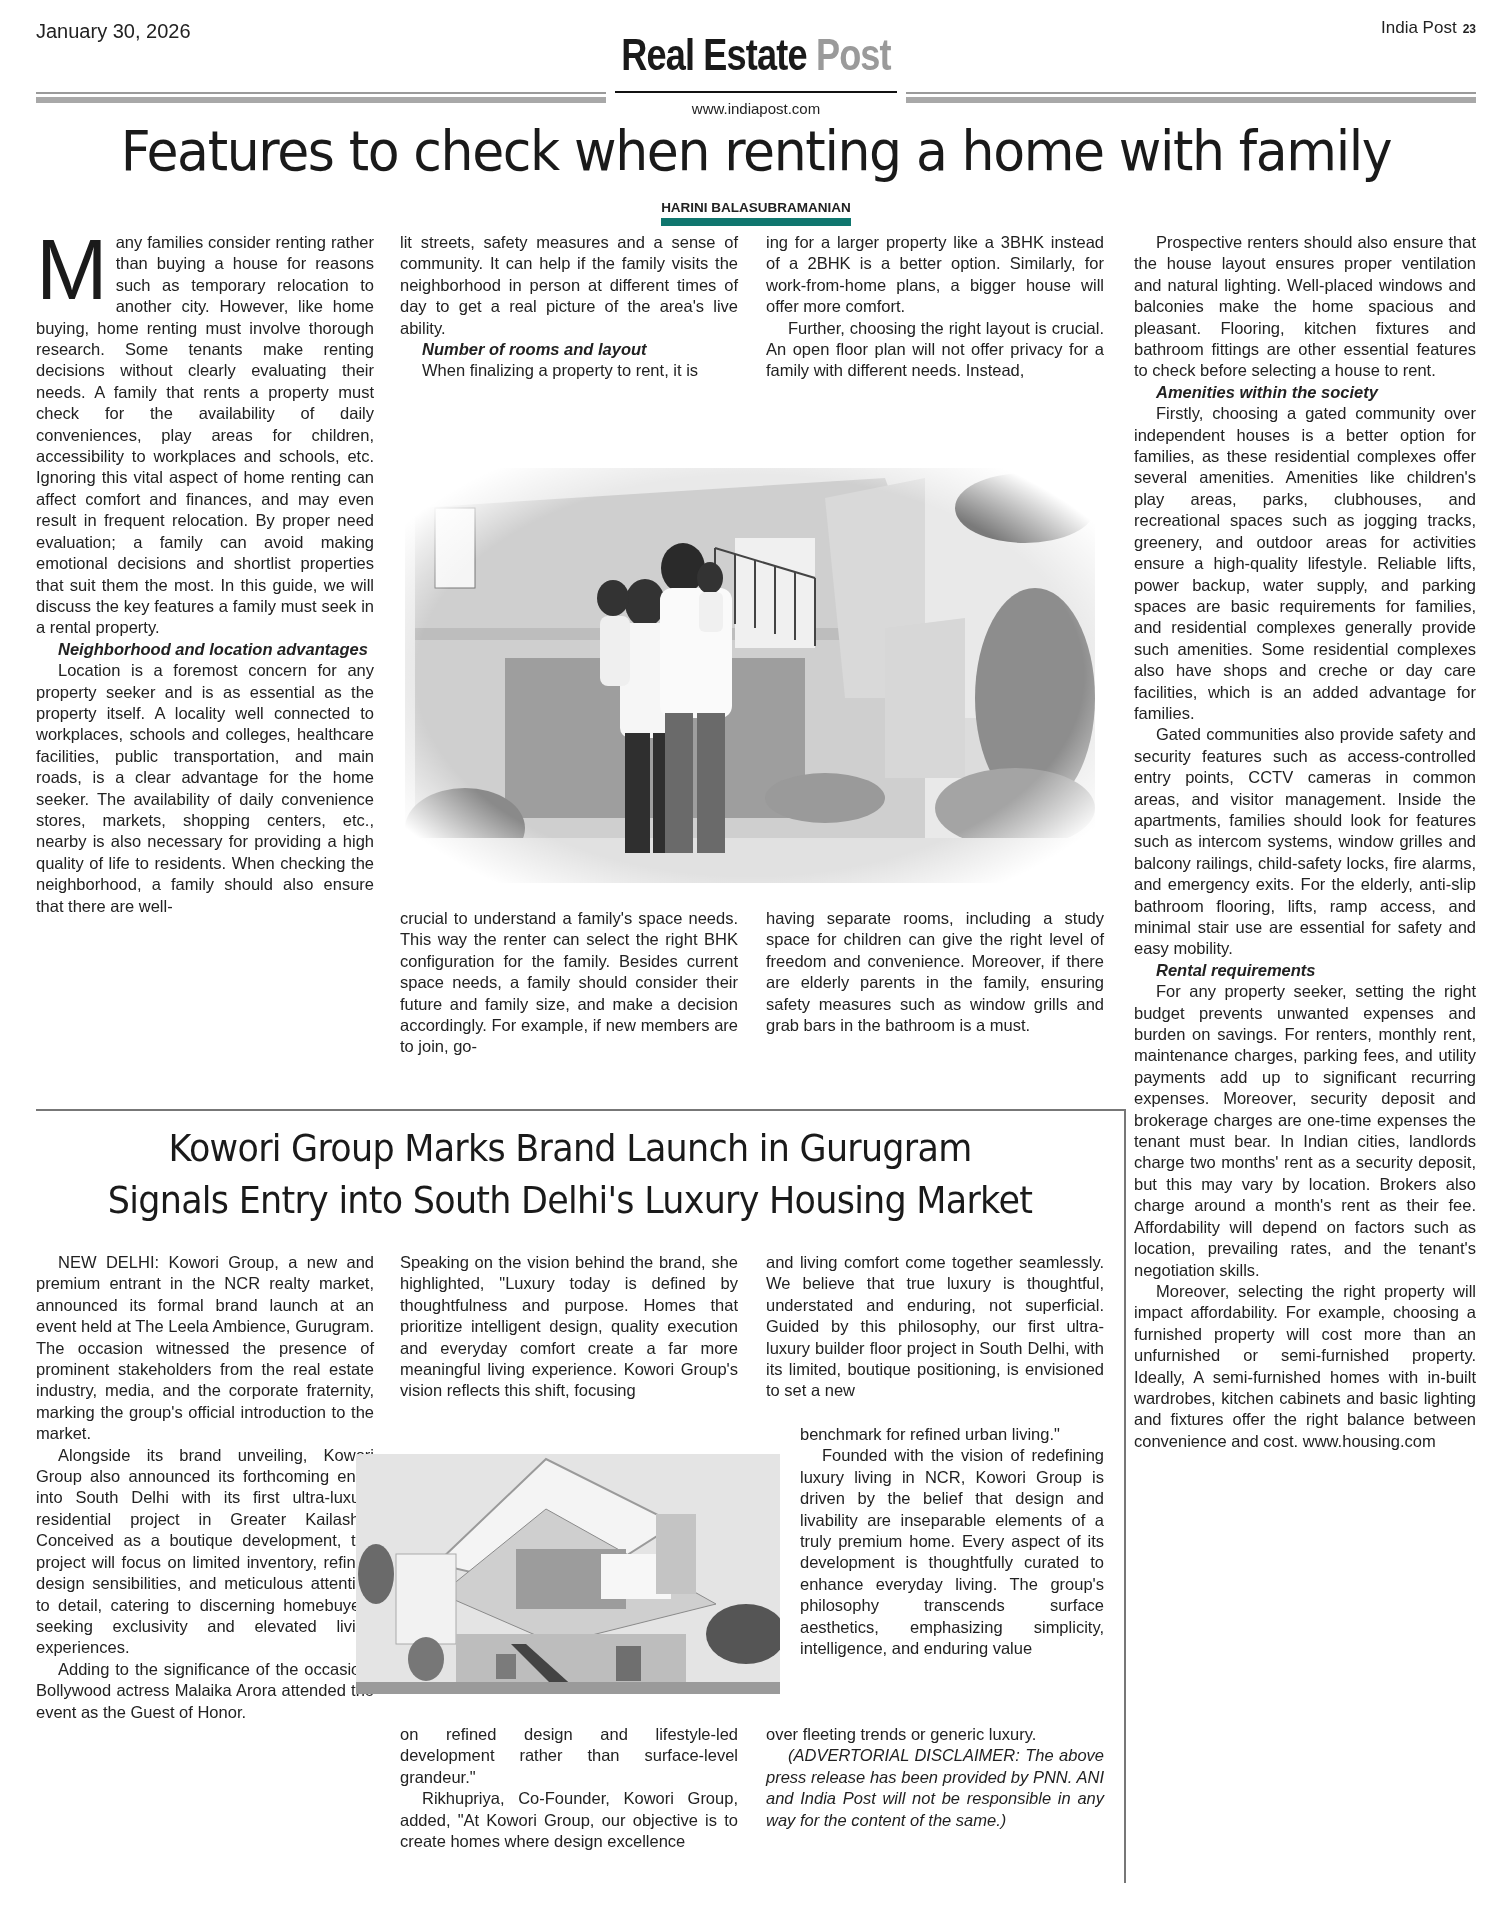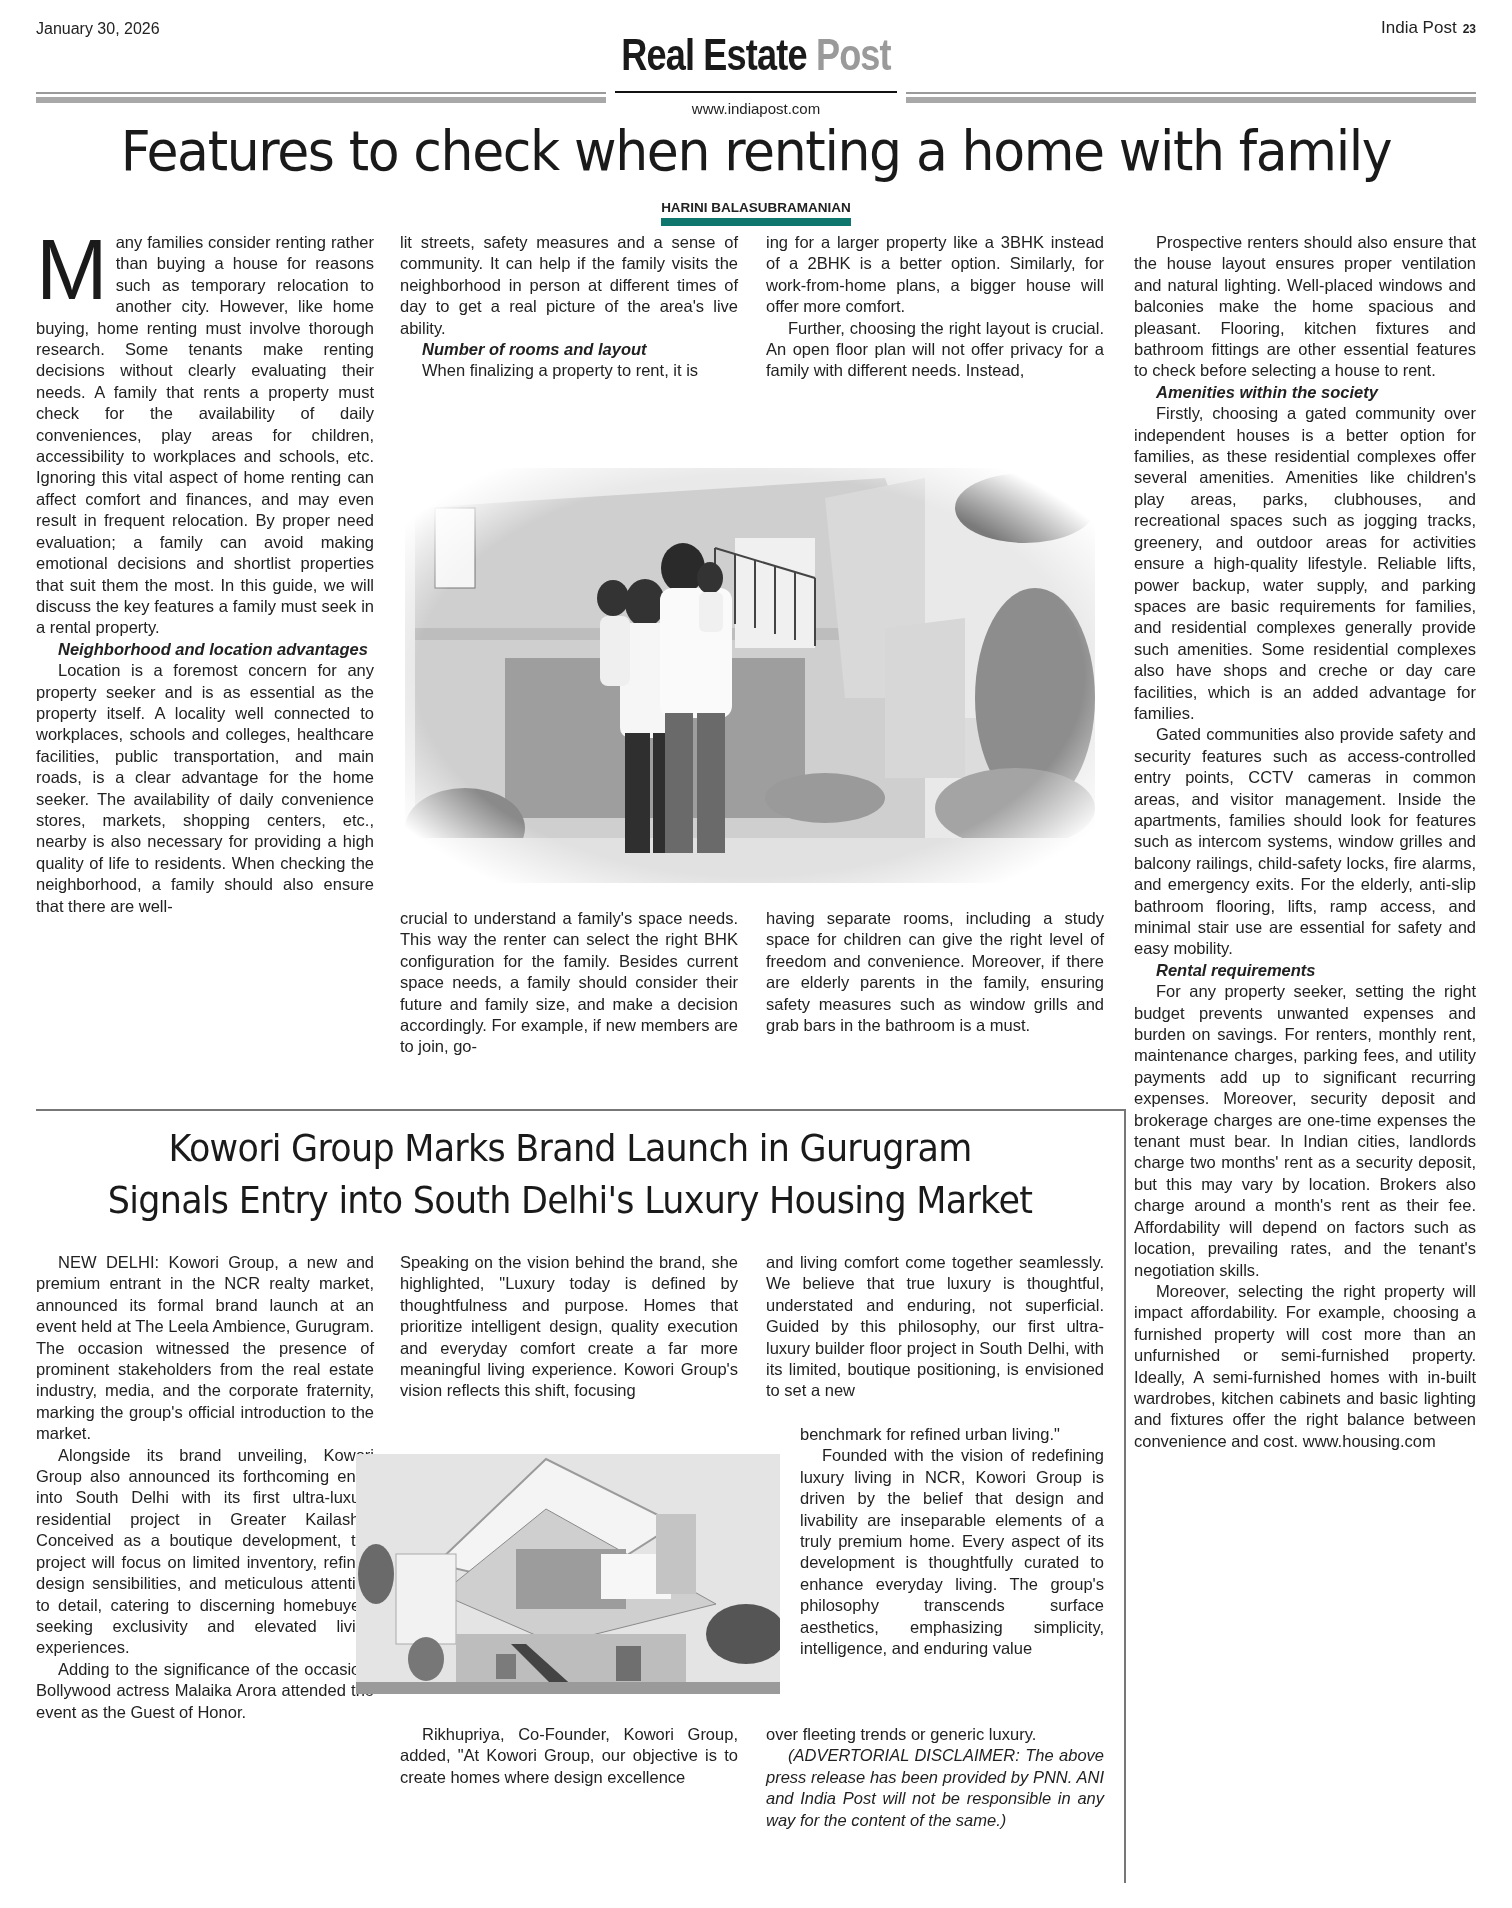--- a/index.html
+++ b/index.html
@@ -1,19 +1,19 @@
 <!DOCTYPE html>
 <html><head>
 <meta charset="utf-8">
 <style>
   * { box-sizing: border-box; margin: 0; padding: 0; }
   html, body { width: 1512px; height: 1908px; background: #ffffff; color: #1e1e1e; }
   body { position: relative; font-family: "Liberation Sans", sans-serif; overflow: hidden; }
 
-  .masthead-date { position: absolute; left: 36px; top: 20px; font-size: 16px; color: #222; font-family: "Liberation Sans", sans-serif; }
+  .masthead-date { position: absolute; left: 36px; top: 20px; font-size: 20px; color: #222; font-family: "Liberation Sans", sans-serif; }
   .masthead-page { position: absolute; right: 36px; top: 18px; font-size: 17px; color: #222; }
   .masthead-page b { font-size: 12px; margin-left: 6px; }
   .masthead-title { position: absolute; left: 0; width: 1512px; top: 30px; text-align: center; font-family: "Liberation Sans", sans-serif; font-weight: bold; font-size: 44px; letter-spacing: -1px; transform: scaleX(0.82); transform-origin: center; }
   .masthead-title .t1 { color: #1a1a1a; }
   .masthead-title .t2 { color: #9a9a9a; }
   .rule-left, .rule-right { position: absolute; top: 92px; height: 2px; background: #9a9a9a; }
   .rule-left-thick, .rule-right-thick { position: absolute; top: 97px; height: 6px; background: #a8a8a8; }
   .rule-center { position: absolute; top: 91px; left: 615px; width: 282px; height: 2px; background: #111; }
   .site-url { position: absolute; top: 100px; width: 1512px; text-align: center; font-size: 15px; color: #222; }
 
@@ -179,20 +179,21 @@
     <rect x="260" y="192" width="25" height="35" fill="#6f6f6f"></rect>
     <rect x="140" y="200" width="20" height="25" fill="#7b7b7b"></rect>
     <ellipse cx="390" cy="180" rx="40" ry="30" fill="#555"></ellipse>
     <ellipse cx="20" cy="120" rx="18" ry="30" fill="#6a6a6a"></ellipse>
     <ellipse cx="70" cy="205" rx="18" ry="22" fill="#777"></ellipse>
     <rect x="0" y="228" width="424" height="12" fill="#9a9a9a"></rect>
   </svg>
 </div>
 
 <div class="col" style="left:400px;top:1724px;width:338px;">
+  <p class="noind">on refined design and lifestyle-led development rather than surface-level grandeur."</p>
   <p>Rikhupriya, Co-Founder, Kowori Group, added, "At Kowori Group, our objective is to create homes where design excellence</p>
 </div>
 
 <div class="col" style="left:766px;top:1252px;width:338px;">
   <p class="noind">and living comfort come together seamlessly. We believe that true luxury is thoughtful, understated and enduring, not superficial. Guided by this philosophy, our first ultra-luxury builder floor project in South Delhi, with its limited, boutique positioning, is envisioned to set a new</p>
 </div>
 <div class="col" style="left:800px;top:1424px;width:304px;">
   <p class="noind">benchmark for refined urban living."</p>
   <p>Founded with the vision of redefining luxury living in NCR, Kowori Group is driven by the belief that design and livability are inseparable elements of a truly premium home. Every aspect of its development is thoughtfully curated to enhance everyday living. The group's philosophy transcends surface aesthetics, emphasizing simplicity, intelligence, and enduring value</p>
 </div>

